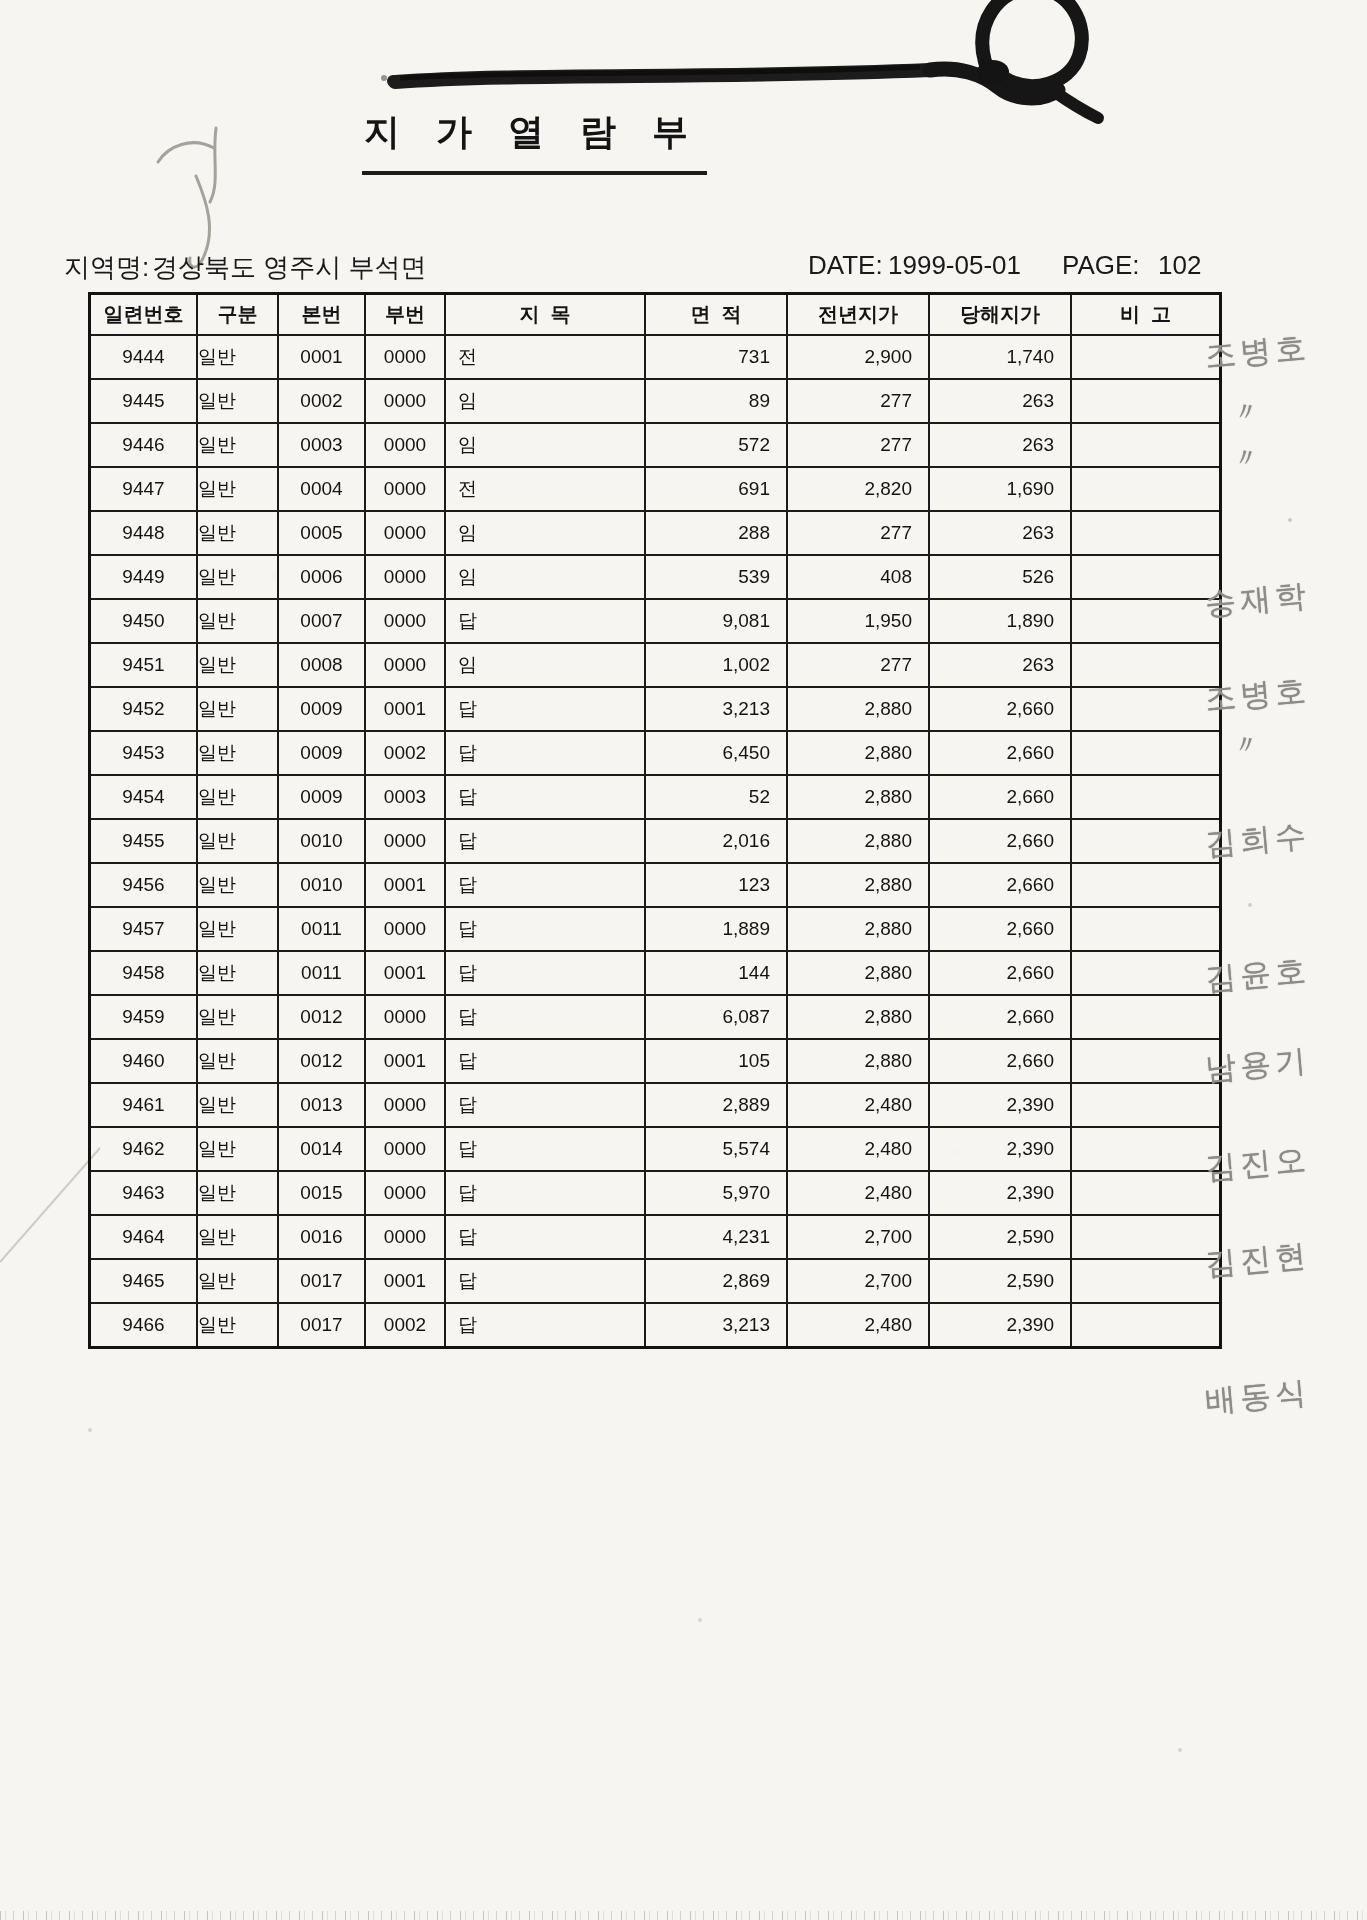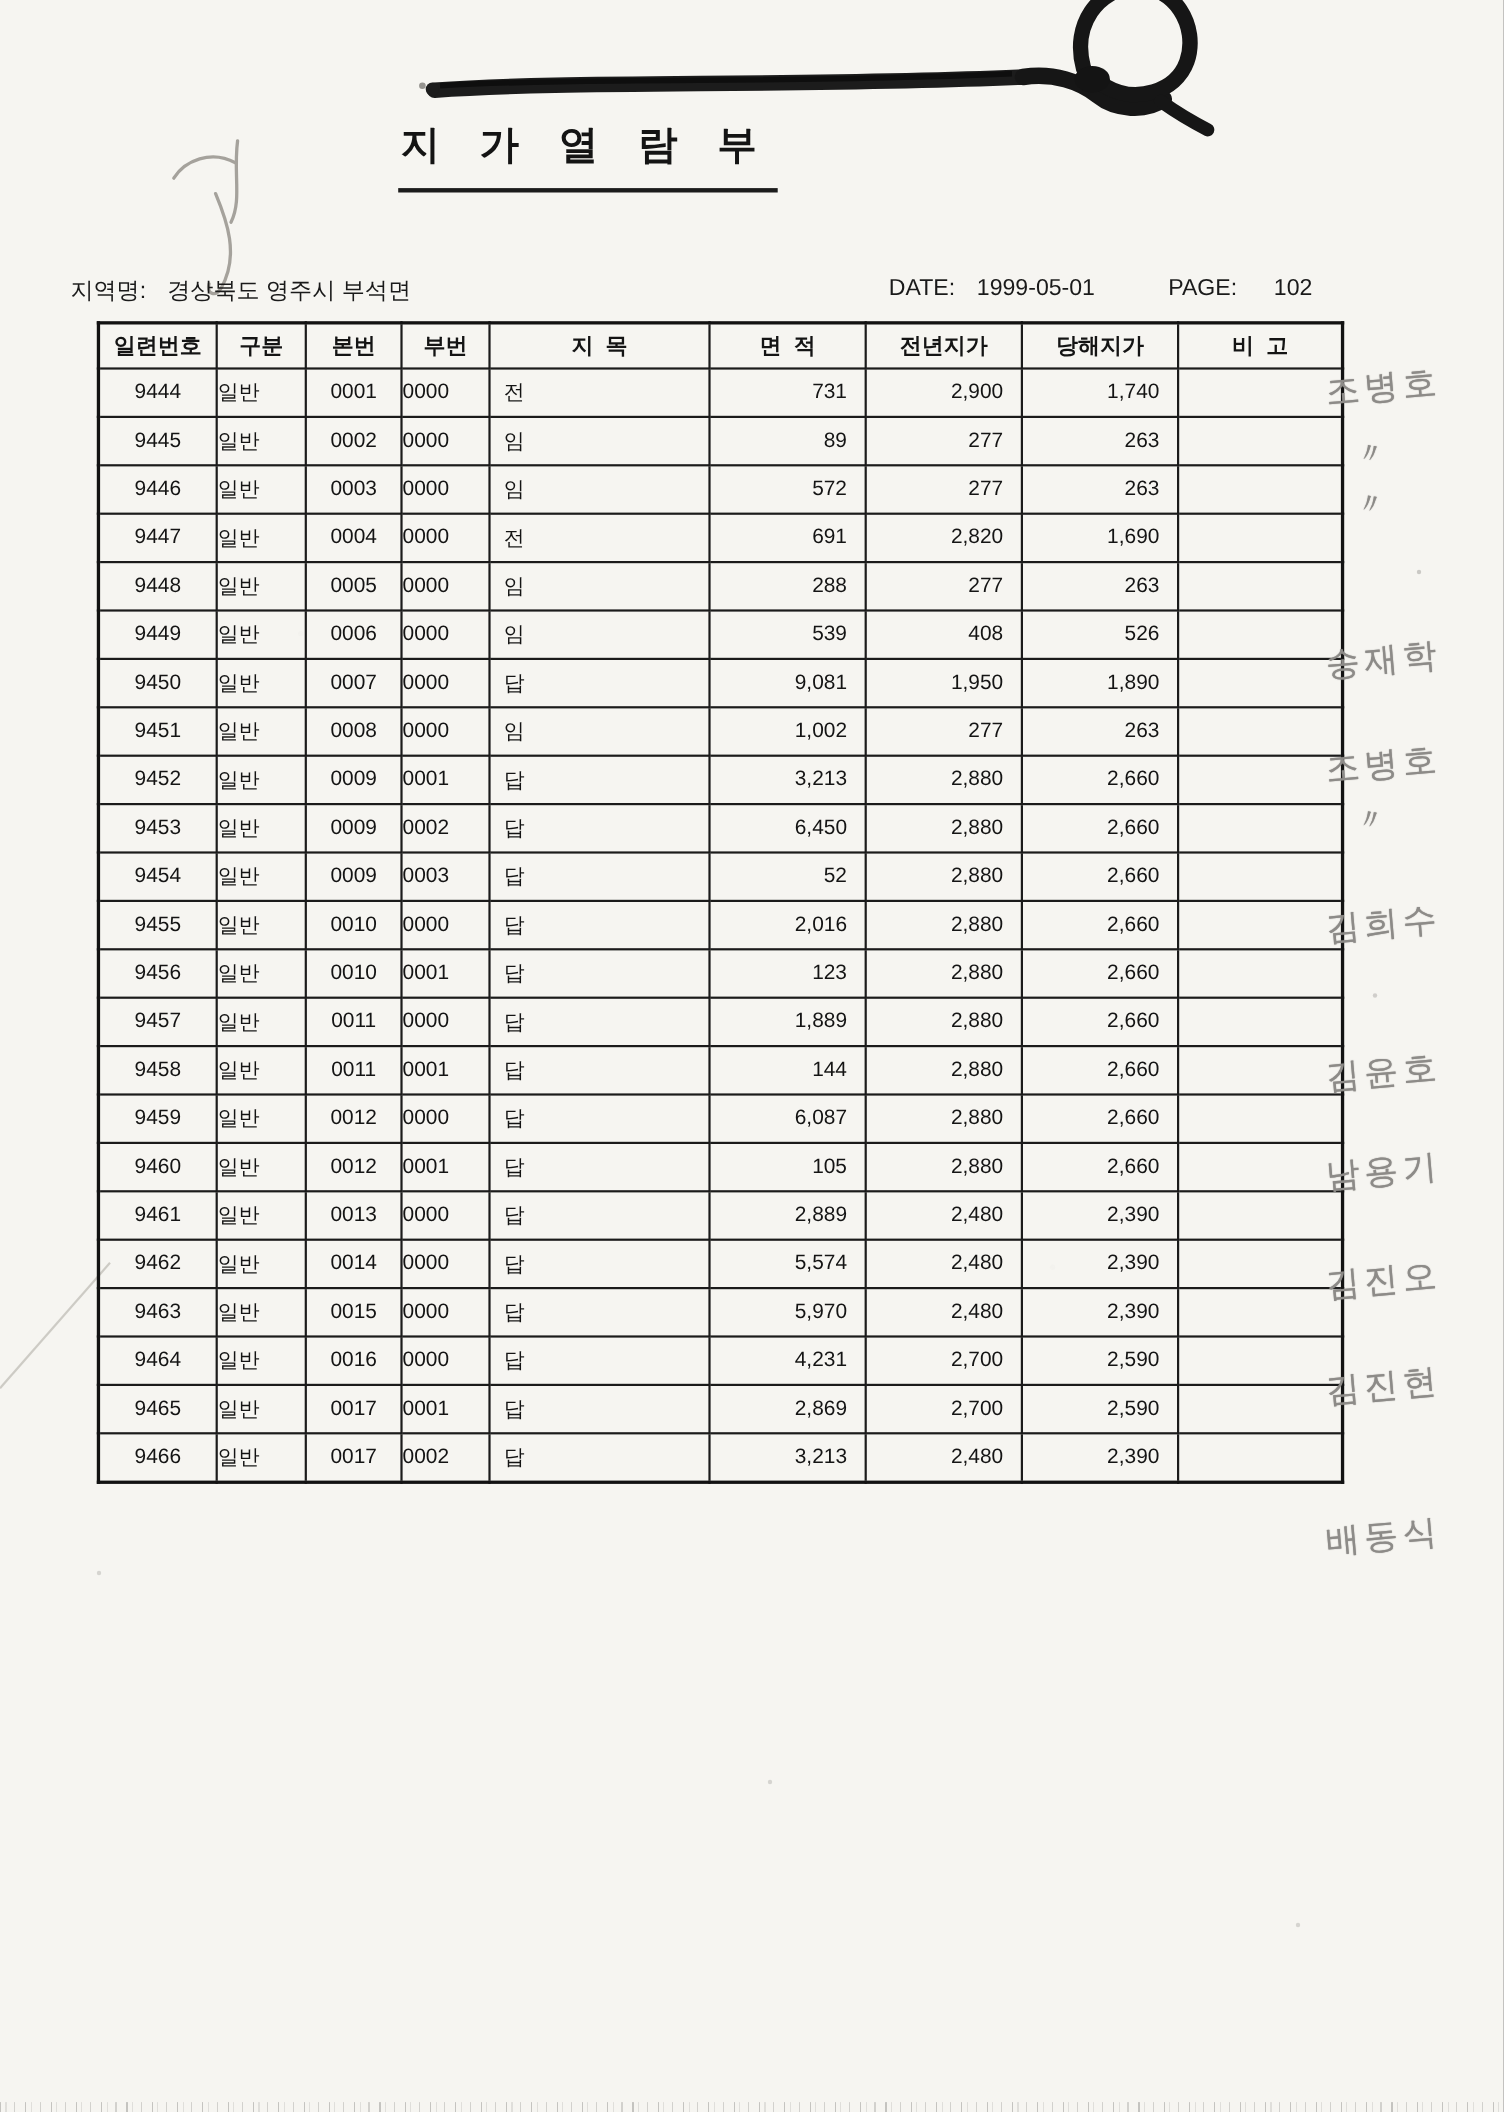--- a/index.html
+++ b/index.html
@@ -19,21 +19,21 @@
   
   .doc-title {
     position:absolute; left:362px; top:108px;
     font-size:36px; font-weight:600; letter-spacing:13px;
     white-space:pre; color:#141414;
     border-bottom:4px solid #1c1c1c;
     padding:0 6px 14px 2px;
   }
 
   
-  .meta { position:absolute; left:0; top:250px; width:100%; height:30px; font-size:21px;text-align:center; }
+  .meta { position:absolute; left:0; top:250px; width:100%; height:30px; font-size:26px;text-align:center; }
   .meta span { position:absolute; white-space:pre; }
   .m-region-label { left:64px; }
   .m-region-value { left:152px; }
   .m-date-label   { left:808px; }
   .m-date-value   { left:888px; }
   .m-page-label   { left:1062px; }
   .m-page-value   { left:1158px; }
 
   
   .land-table {
@@ -46,21 +46,21 @@
   .land-table th, .land-table td {
     border:2px solid #1b1b1b;
     padding:0; height:42px;
     white-space:pre; overflow:hidden;
   }
   .land-table { border:3px solid #121212; }
   .land-table th { font-size:20px; font-weight:600; text-align:center; height:39px; }
   .c0 { width:105px; text-align:center; }
   .c1 { width:79px;  }
   .c2 { width:85px;  text-align:center; }
-  .c3 { width:78px;  text-align:left; }
+  .c3 { width:78px;  text-align:center; }
   .c4 { width:198px; text-align:left; }
   td.c4 { padding-left:12px; }
   .c5 { width:140px; text-align:right; }
   .c6 { width:140px; text-align:right; }
   .c7 { width:140px; text-align:right; }
   td.c5, td.c6, td.c7 { padding-right:16px; }
   .c8 { width:147px; }
 
   
   .hand {

